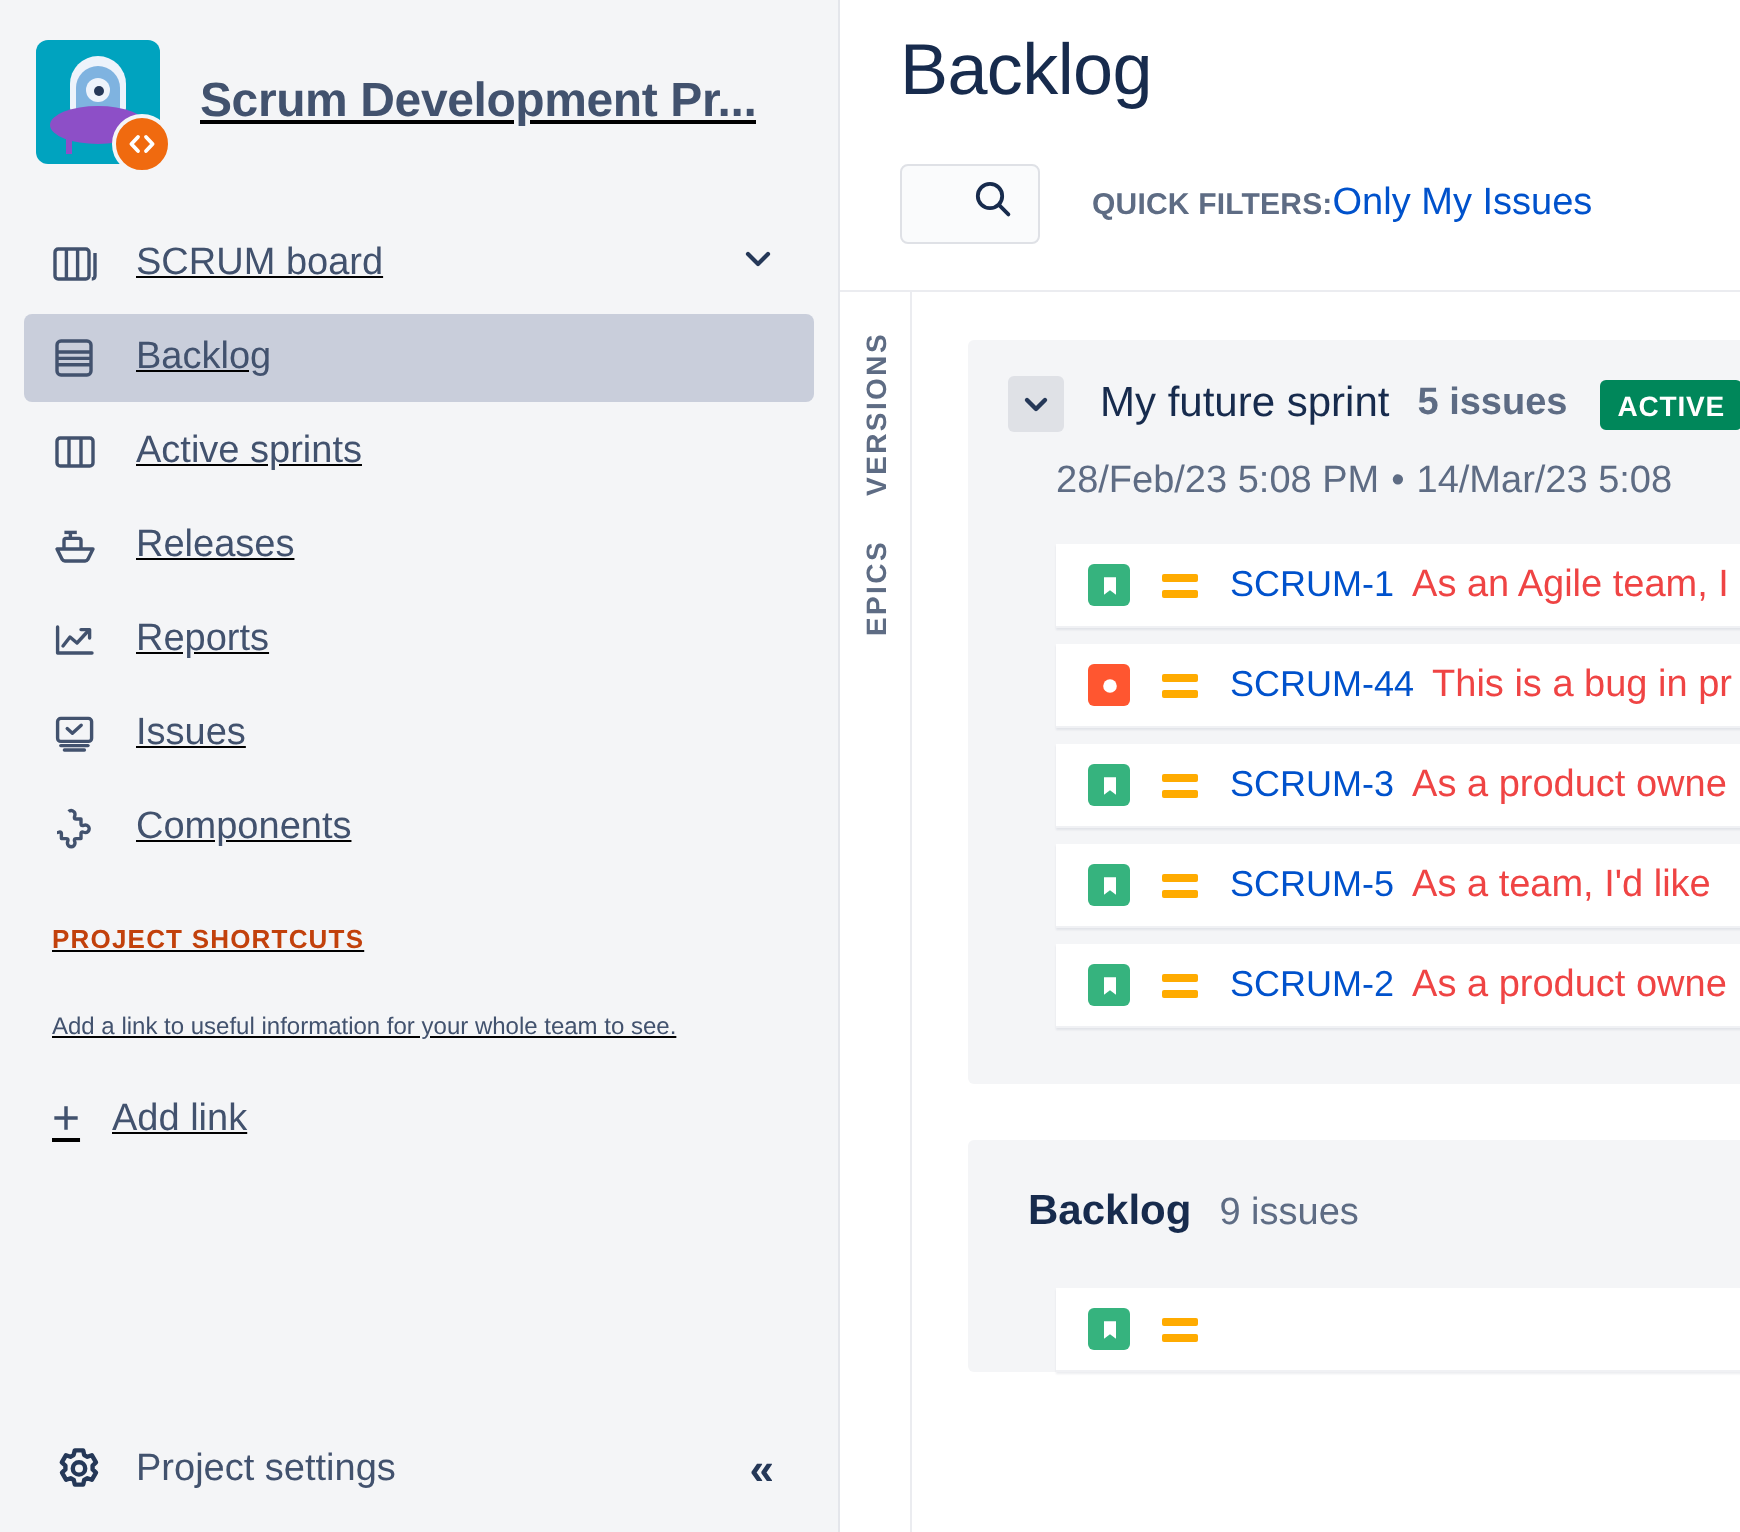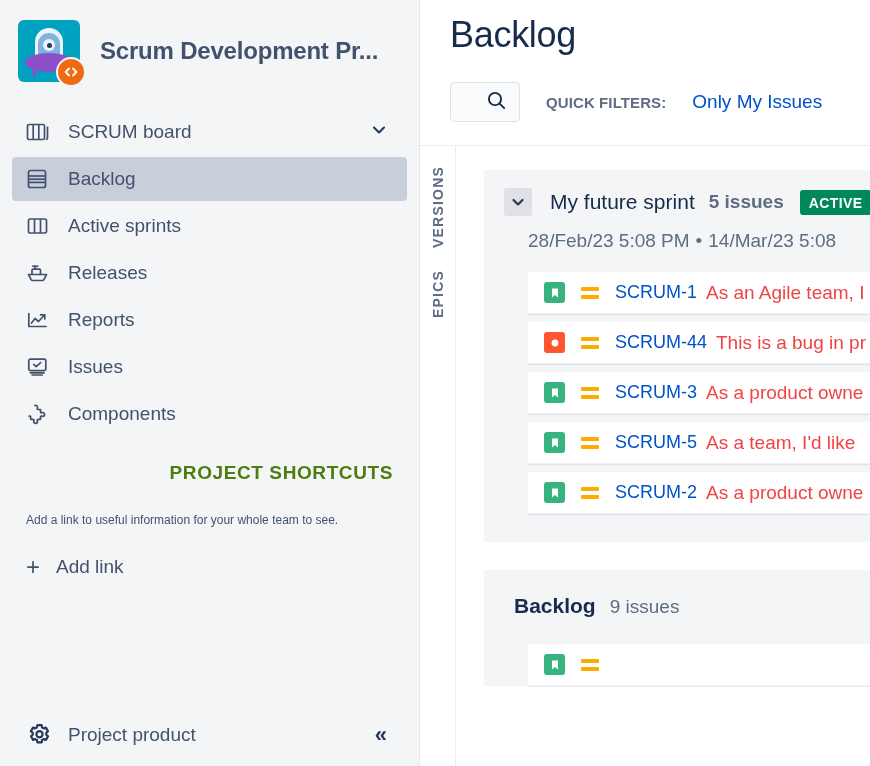--- a/index.html
+++ b/index.html
@@ -12,20 +12,21 @@
   }
   #app { display: flex; width: 870px; height: 766px; position: relative; }
 
   
   .sidebar {
     width: 420px; height: 766px;
     background: #F4F5F7;
     border-right: 1px solid #E4E6EB;
     position: relative;
     flex: 0 0 420px;
+    text-decoration: underline;
   }
   .proj-header {
     display: flex; align-items: center;
     padding: 10px 16px 0 18px;
     height: 92px;
   }
   .proj-avatar {
     position: relative;
     width: 62px; height: 62px;
     flex: 0 0 62px;
@@ -99,22 +100,22 @@
   .nav-item .ico { width: 34px; flex: 0 0 34px; display:flex; align-items:center; }
   .nav-item .lbl { margin-left: 8px; white-space: nowrap; }
   .nav-item.selected { background: #C9CEDB; }
   .nav-item .chev-right {
     position: absolute; right: 18px; top: 50%;
     transform: translateY(-50%);
   }
 
   .shortcuts { margin-top: 26px; padding: 0 26px; }
   .shortcuts-head {
-    font-size: 19px; font-weight: 700;
-    color: #4d7c0f; letter-spacing: 0.6px; text-align: right;
+    font-size: 13px; font-weight: 700;
+    color: #c2410c; letter-spacing: 0.6px;
   }
   .shortcuts-desc {
     margin-top: 28px;
     font-size: 12px; color: #42526E;
     line-height: 1.45;
     max-width: 330px;
   }
   .add-link {
     display: flex; align-items: center;
     margin-top: 26px;
@@ -166,21 +167,20 @@
     display: flex; align-items: center; justify-content: flex-end;
     padding-right: 12px;
     cursor: text;
   }
   .quick-filters-label {
     margin-left: 26px;
     font-size: 15px; font-weight: 700;
     color: #5E6C84; letter-spacing: 0.1px;
   }
   .qf-item {
-    margin-left: 26px;
     font-size: 19px; color: #0052CC;
     cursor: pointer; white-space: nowrap;
   }
 
   .board-area {
     position: absolute;
     left: 0; top: 145px; right: 0; bottom: 0;
     display: flex;
     border-top: 1px solid #EBECF0;
   }
@@ -427,21 +427,21 @@
       </div>
     </div>
 
     <div class="sidebar-footer">
       <span class="ico">
         <svg width="28" height="26" viewBox="0 0 28 26" fill="none" stroke="#253858" stroke-width="2.2" stroke-linejoin="round">
           <path d="M11.4 3.2h4.2l.5 2.3 1.6.9 2.2-.8 2.1 3.6-1.7 1.6v1.9l1.7 1.6-2.1 3.6-2.2-.8-1.6.9-.5 2.3h-4.2l-.5-2.3-1.6-.9-2.2.8-2.1-3.6 1.7-1.6v-1.9L4.9 9.2 7 5.6l2.2.8 1.6-.9z"></path>
           <circle cx="13.5" cy="12.2" r="3.1"></circle>
         </svg>
       </span>
-      <span class="lbl">Project product</span>
+      <span class="lbl">Project settings</span>
       <span class="collapse-btn">«</span>
     </div>
   </div>
 
   <div class="main">
 
     <div class="main-head">
       <div class="page-title">Backlog</div>
 
       <div class="filter-row">

